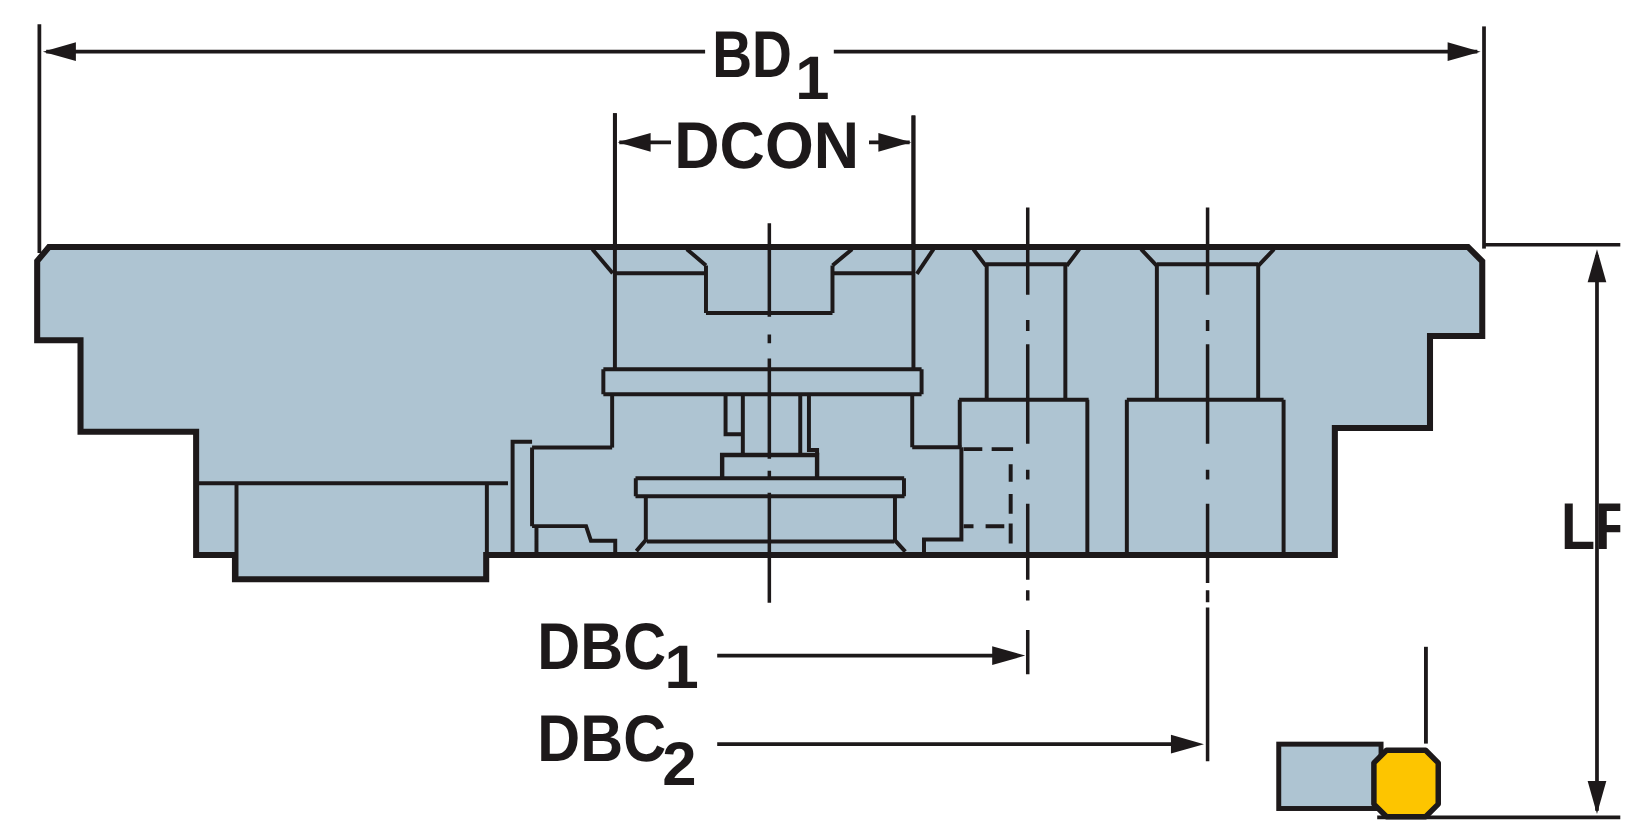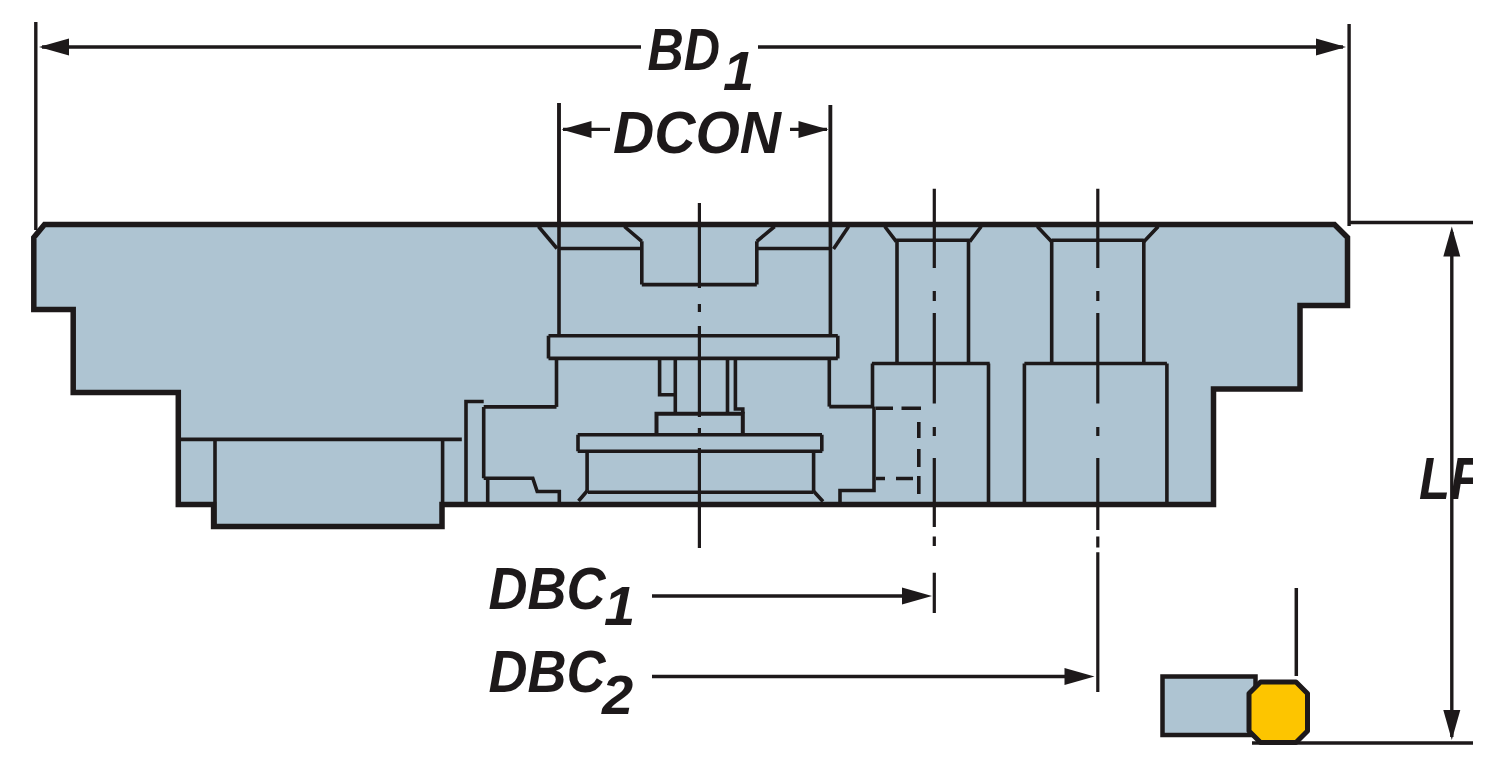--- a/index.html
+++ b/index.html
@@ -1,16 +1,16 @@
 <!DOCTYPE html>
 <html><head>
 <meta charset="utf-8">
 <style>
   html,body{margin:0;padding:0;background:#ffffff;}
-  .wrap{width:1473px;height:764px;position:relative;overflow:hidden;background:#ffffff;font-style:italic;}
+  .wrap{width:1473px;height:764px;position:relative;overflow:hidden;background:#ffffff;}
   text{font-family:"Liberation Sans",sans-serif;font-weight:bold;fill:#1d191a;}
 </style>
 </head>
 <body>
 <div class="wrap">
 <svg width="1500" height="764" viewBox="0 0 1500 764">
 <g fill="none" stroke="#1d191a" stroke-width="3.6">
 
 <g>
 <path d="M 44.5 224.5 L 1334.5 224.5 L 1347.5 237.5 L 1347.5 305.5 L 1300 305.5 L 1300 389 L 1213.5 389 L 1213.5 504.5 L 442 504.5 L 442 526.5 L 213.6 526.5 L 213.6 504.5 L 178.3 504.5 L 178.3 392.5 L 73.2 392.5 L 73.2 309.4 L 33.8 309.4 L 33.8 237.4 Z" fill="#aec4d2" stroke="#1d191a" stroke-width="5.5" stroke-linejoin="miter"></path>

